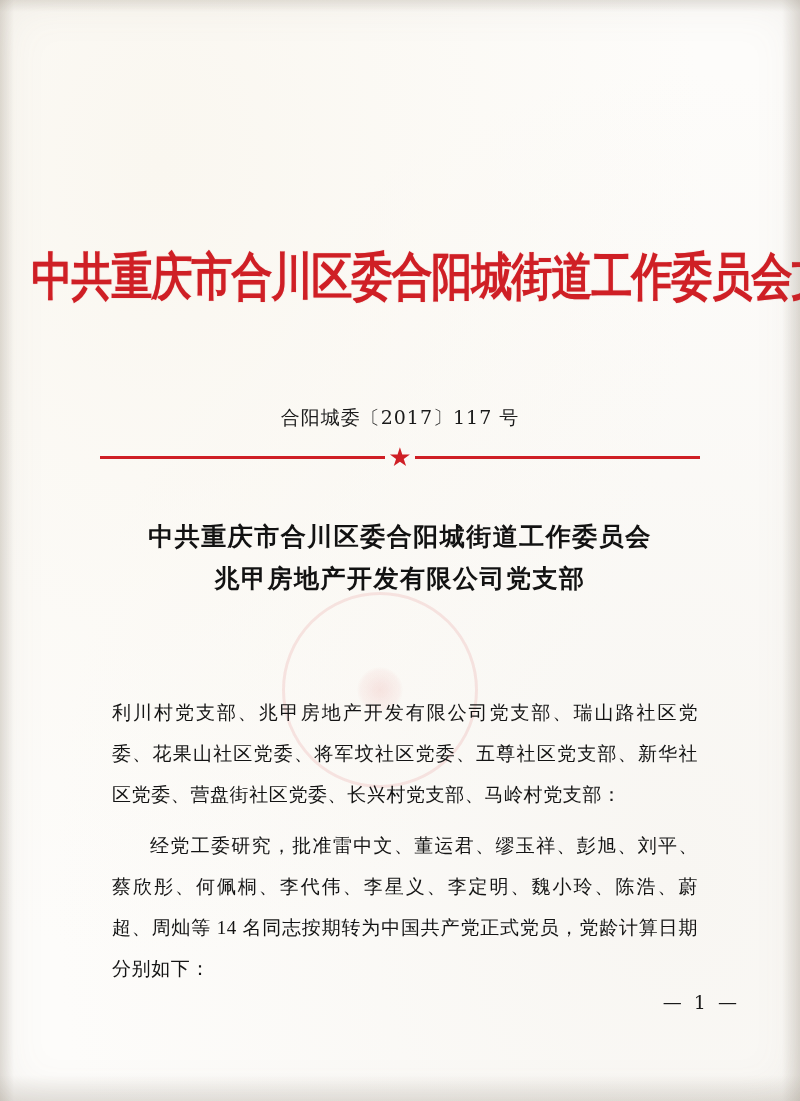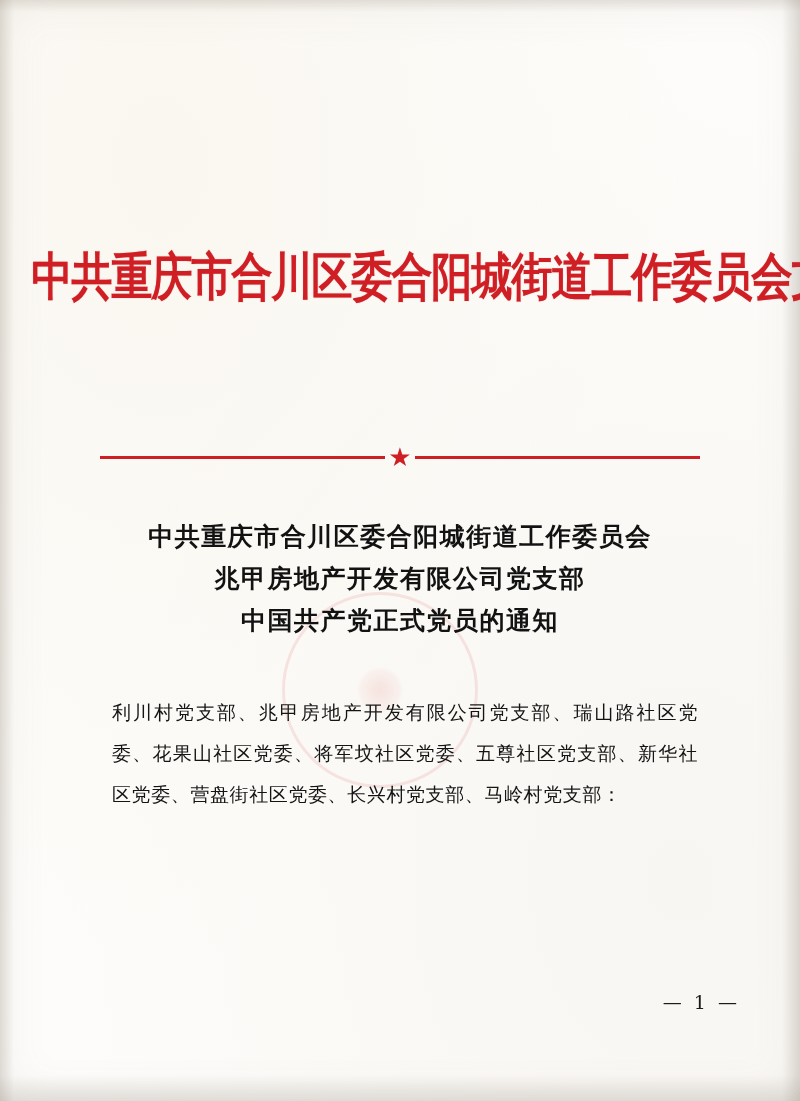--- a/index.html
+++ b/index.html
@@ -210,34 +210,35 @@
 
   <div class="edge-top"></div>
   <div class="edge-left"></div>
   <div class="edge-right"></div>
   <div class="edge-bottom"></div>
 
   <div class="masthead">
     <div class="masthead-title">中共重庆市合川区委合阳城街道工作委员会文件</div>
   </div>
 
+  <div class="doc-number">合阳城委〔2017〕117 号</div>
 
   <div class="rule-wrap">
     <div class="rule-line left"></div>
     <div class="star">★</div>
     <div class="rule-line right"></div>
   </div>
 
   <div class="seal"></div>
 
   <div class="title-block">
     <div class="title-line">中共重庆市合川区委合阳城街道工作委员会</div>
     <div class="title-line">兆甲房地产开发有限公司党支部</div>
-    <div class="title-line">中国共产党正式党员的通知</div>
   </div>
 
   <div class="body-block">
     <p class="para">利川村党支部、兆甲房地产开发有限公司党支部、瑞山路社区党委、花果山社区党委、将军坟社区党委、五尊社区党支部、新华社区党委、营盘街社区党委、长兴村党支部、马岭村党支部：</p>
+    <p class="para indent">经党工委研究，批准雷中文、董运君、缪玉祥、彭旭、刘平、蔡欣彤、何佩桐、李代伟、李星义、李定明、魏小玲、陈浩、蔚超、周灿等 14 名同志按期转为中国共产党正式党员，党龄计算日期分别如下：</p>
   </div>
 
   <div class="page-number">— 1 —</div>
 
 </div>
 
 </body></html>

